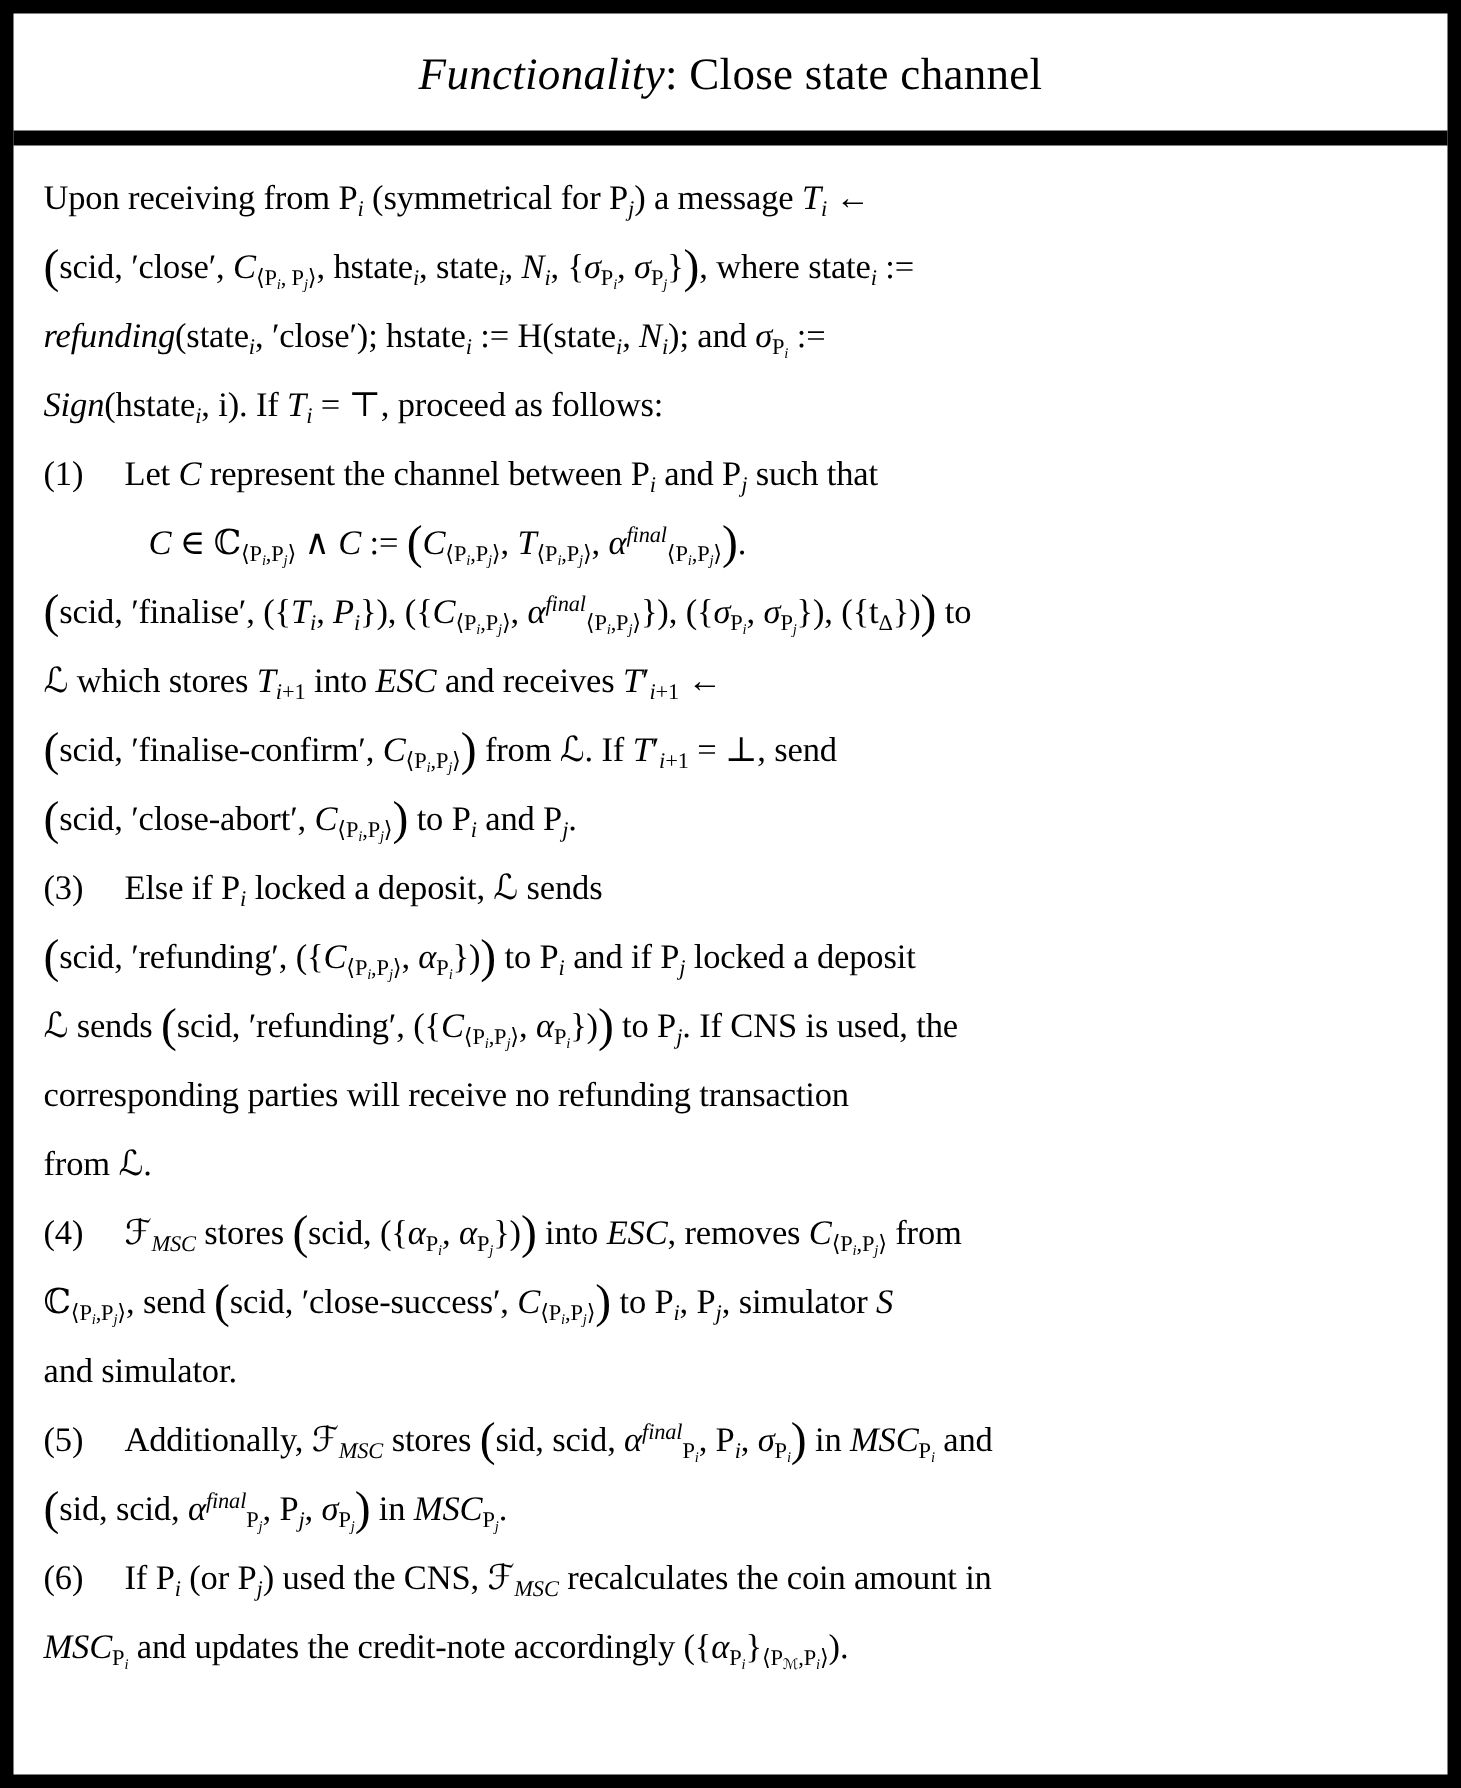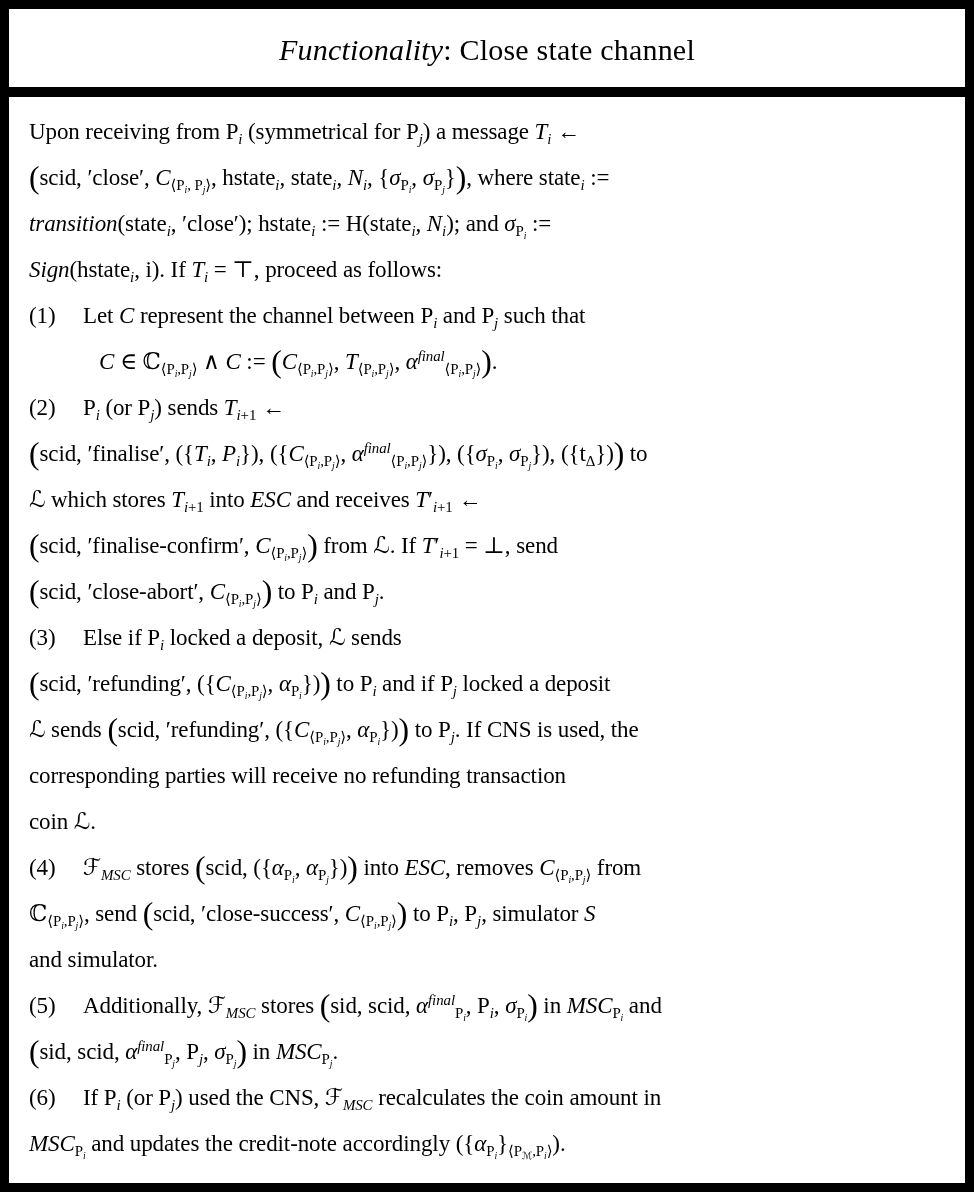--- a/index.html
+++ b/index.html
@@ -59,36 +59,35 @@
 <body>
 
 <div class="frame">
   <div class="titlebar">
     <span class="title-keyword">Functionality</span><span>: Close state channel</span>
   </div>
   <div class="bodyarea">
     <div id="intro-block">
         <div class="line">Upon receiving from P<sub><em>i</em></sub> (symmetrical for P<sub><em>j</em></sub>) a message  <em>T</em><sub><em>i</em></sub> ←</div>
         <div class="line"><span class="bigp">(</span>scid, ′close′, <em>C</em><sub>⟨P<sub><em>i</em></sub>, P<sub><em>j</em></sub>⟩</sub>, hstate<sub><em>i</em></sub>, state<sub><em>i</em></sub>, <em>N</em><sub><em>i</em></sub>, {<em>σ</em><sub>P<sub><em>i</em></sub></sub>, <em>σ</em><sub>P<sub><em>j</em></sub></sub>}<span class="bigp">)</span>, where state<sub><em>i</em></sub> :=</div>
-        <div class="line"><em>transition</em>(state<sub><em>i</em></sub>, ′close′);  hstate<sub><em>i</em></sub> := H(state<sub><em>i</em></sub>, <em>N</em><sub><em>i</em></sub>); and <em>σ</em><sub>P<sub><em>i</em></sub></sub> :=</div>
+        <div class="line"><em>refunding</em>(state<sub><em>i</em></sub>, ′close′);  hstate<sub><em>i</em></sub> := H(state<sub><em>i</em></sub>, <em>N</em><sub><em>i</em></sub>); and <em>σ</em><sub>P<sub><em>i</em></sub></sub> :=</div>
         <div class="line"><em>Sign</em>(hstate<sub><em>i</em></sub>, i). If <em>T</em><sub><em>i</em></sub> = ⊤, proceed as follows:</div>
       </div>
     <div id="items-block">
         <div class="line"><span class="item-label">(1)</span><span>Let <em>C</em> represent the channel between P<sub><em>i</em></sub> and P<sub><em>j</em></sub> such that</span></div>
         <div class="line deep"><em>C</em> ∈ ℂ<sub>⟨P<sub><em>i</em></sub>,P<sub><em>j</em></sub>⟩</sub> ∧ <em>C</em> := <span class="bigp">(</span><em>C</em><sub>⟨P<sub><em>i</em></sub>,P<sub><em>j</em></sub>⟩</sub>, <em>T</em><sub>⟨P<sub><em>i</em></sub>,P<sub><em>j</em></sub>⟩</sub>, <em>α</em><sup><em>final</em></sup><sub>⟨P<sub><em>i</em></sub>,P<sub><em>j</em></sub>⟩</sub><span class="bigp">)</span>.</div>
-        <div class="line"><span class="item-label">(2)</span><span>P<sub><em>i</em></sub> (or P<sub><em>j</em></sub>) sends <em>T</em><sub><em>i</em>+1</sub> ←</span></div>
         <div class="line cont"><span class="bigp">(</span>scid, ′finalise′, ({<em>T</em><sub><em>i</em></sub>, <em>P</em><sub><em>i</em></sub>}), ({<em>C</em><sub>⟨P<sub><em>i</em></sub>,P<sub><em>j</em></sub>⟩</sub>, <em>α</em><sup><em>final</em></sup><sub>⟨P<sub><em>i</em></sub>,P<sub><em>j</em></sub>⟩</sub>}), ({<em>σ</em><sub>P<sub><em>i</em></sub></sub>, <em>σ</em><sub>P<sub><em>j</em></sub></sub>}), ({t<sub>Δ</sub>})<span class="bigp">)</span> to</div>
         <div class="line cont">ℒ which stores <em>T</em><sub><em>i</em>+1</sub> into <em>ESC</em> and receives <em>T</em>′<sub><em>i</em>+1</sub> ←</div>
         <div class="line cont"><span class="bigp">(</span>scid, ′finalise-confirm′, <em>C</em><sub>⟨P<sub><em>i</em></sub>,P<sub><em>j</em></sub>⟩</sub><span class="bigp">)</span> from ℒ. If <em>T</em>′<sub><em>i</em>+1</sub> = ⊥, send</div>
         <div class="line cont"><span class="bigp">(</span>scid, ′close-abort′, <em>C</em><sub>⟨P<sub><em>i</em></sub>,P<sub><em>j</em></sub>⟩</sub><span class="bigp">)</span> to P<sub><em>i</em></sub> and P<sub><em>j</em></sub>.</div>
         <div class="line"><span class="item-label">(3)</span><span>Else if P<sub><em>i</em></sub> locked a deposit, ℒ sends</span></div>
         <div class="line cont"><span class="bigp">(</span>scid, ′refunding′, ({<em>C</em><sub>⟨P<sub><em>i</em></sub>,P<sub><em>j</em></sub>⟩</sub>, <em>α</em><sub>P<sub><em>i</em></sub></sub>})<span class="bigp">)</span> to P<sub><em>i</em></sub> and if P<sub><em>j</em></sub> locked a deposit</div>
         <div class="line cont">ℒ sends <span class="bigp">(</span>scid, ′refunding′, ({<em>C</em><sub>⟨P<sub><em>i</em></sub>,P<sub><em>j</em></sub>⟩</sub>, <em>α</em><sub>P<sub><em>i</em></sub></sub>})<span class="bigp">)</span> to P<sub><em>j</em></sub>. If CNS is used, the</div>
         <div class="line cont">corresponding parties will receive no refunding transaction</div>
-        <div class="line cont">coin ℒ.</div>
+        <div class="line cont">from ℒ.</div>
         <div class="line"><span class="item-label">(4)</span><span>ℱ<sub><em>MSC</em></sub> stores <span class="bigp">(</span>scid, ({<em>α</em><sub>P<sub><em>i</em></sub></sub>, <em>α</em><sub>P<sub><em>j</em></sub></sub>})<span class="bigp">)</span> into <em>ESC</em>, removes <em>C</em><sub>⟨P<sub><em>i</em></sub>,P<sub><em>j</em></sub>⟩</sub> from</span></div>
         <div class="line cont">ℂ<sub>⟨P<sub><em>i</em></sub>,P<sub><em>j</em></sub>⟩</sub>, send <span class="bigp">(</span>scid, ′close-success′, <em>C</em><sub>⟨P<sub><em>i</em></sub>,P<sub><em>j</em></sub>⟩</sub><span class="bigp">)</span> to P<sub><em>i</em></sub>, P<sub><em>j</em></sub>, simulator <em>S</em></div>
         <div class="line cont">and simulator.</div>
         <div class="line"><span class="item-label">(5)</span><span>Additionally, ℱ<sub><em>MSC</em></sub> stores <span class="bigp">(</span>sid, scid, <em>α</em><sup><em>final</em></sup><sub>P<sub><em>i</em></sub></sub>, P<sub><em>i</em></sub>, <em>σ</em><sub>P<sub><em>i</em></sub></sub><span class="bigp">)</span> in <em>MSC</em><sub>P<sub><em>i</em></sub></sub> and</span></div>
         <div class="line cont"><span class="bigp">(</span>sid, scid, <em>α</em><sup><em>final</em></sup><sub>P<sub><em>j</em></sub></sub>, P<sub><em>j</em></sub>, <em>σ</em><sub>P<sub><em>j</em></sub></sub><span class="bigp">)</span> in <em>MSC</em><sub>P<sub><em>j</em></sub></sub>.</div>
         <div class="line"><span class="item-label">(6)</span><span>If P<sub><em>i</em></sub> (or P<sub><em>j</em></sub>) used the CNS, ℱ<sub><em>MSC</em></sub> recalculates the coin amount in</span></div>
         <div class="line cont"><em>MSC</em><sub>P<sub><em>i</em></sub></sub> and updates the credit-note accordingly ({<em>α</em><sub>P<sub><em>i</em></sub></sub>}<sub>⟨P<sub>ℳ</sub>,P<sub><em>i</em></sub>⟩</sub>).</div>
       </div>
   </div>
 </div>

